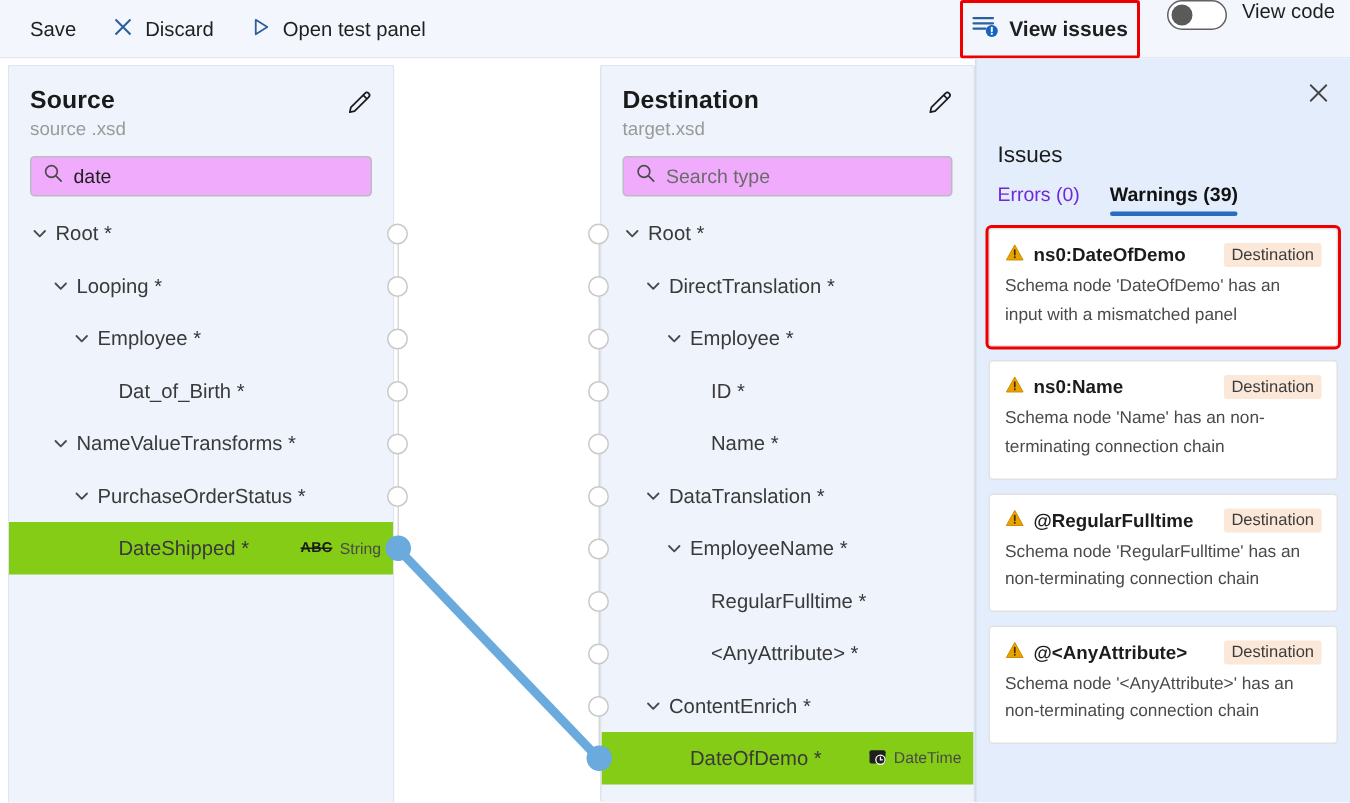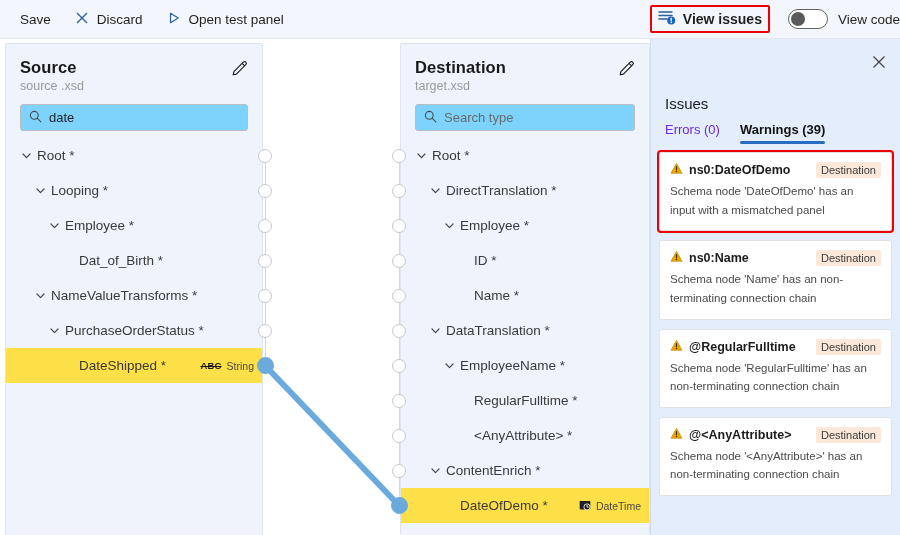--- a/index.html
+++ b/index.html
@@ -21,21 +21,21 @@
     display: flex; align-items: center;
   }
   .tb-btn {
     display: flex; align-items: center; gap: 8px;
     height: 30px; padding: 0 10px; margin-left: 4px;
     font-size: 13.5px; color: #1f1f1f; cursor: pointer;
     border-radius: 3px; white-space: nowrap;
   }
   .tb-btn:first-child { margin-left: 10px; }
   .tb-spacer { flex: 1; }
-  .tb-right { display: flex; align-items: center; height: 39px; }
+  .tb-right { display: flex; height: 39px; padding-right: 10px; }
   .view-issues-wrap {
     position: relative;
     border: 2px solid #ef0000;
     border-radius: 2px;
     padding: 2px 6px;
     display: flex; align-items: center; gap: 7px;
     margin-right: 18px;
     cursor: pointer;
   }
   .view-issues-wrap .lbl { font-size: 14px; color: #1f1f1f; font-weight: 600; }
@@ -67,34 +67,34 @@
 
   .panel-head { padding: 14px 14px 0 14px; position: relative; }
   .panel-title { font-size: 16.5px; font-weight: 700; color: #1a1a1a; letter-spacing: .1px; }
   .panel-sub { font-size: 12.5px; color: #9a9a9a; margin-top: 2px; }
   .pencil-btn {
     position: absolute; right: 12px; top: 14px;
     width: 20px; height: 20px; cursor: pointer;
   }
   .search-box {
     margin: 11px 14px 0 14px;
-    height: 27px; background: #7dd3fc;
+    height: 27px; background: #f0abfc;
     border: 1px solid #b9bcc0; border-radius: 3px;
     display: flex; align-items: center; gap: 7px; padding: 0 8px;
   }
   .search-box .stxt { font-size: 13px; color: #1f1f1f; }
   .search-box .stxt.ph { color: #6b6b6b; }
 
   .tree { margin-top: 7px; text-align: center; }
   .tree-row {
     height: 35px; display: flex; align-items: center;
     font-size: 13.5px; color: #3a3a3a; position: relative;
     cursor: pointer; white-space: nowrap;
   }
-  .tree-row.selected { background: #fde047; }
+  .tree-row.selected { background: #84cc16; }
   .tree-row .chev { width: 13px; height: 13px; flex: none; margin-right: 4px; }
   .tree-row .chev.none { visibility: hidden; }
   .tree-row .tlabel { }
   .type-badge {
     position: absolute; right: 8px; top: 50%; transform: translateY(-50%);
     display: flex; align-items: center; gap: 5px;
     font-size: 10.5px; color: #4a4a4a;
   }
   .type-badge .abc { font-size: 9.5px; font-weight: 700; color: #1a1a1a; text-decoration: line-through; letter-spacing: .2px; }
 

